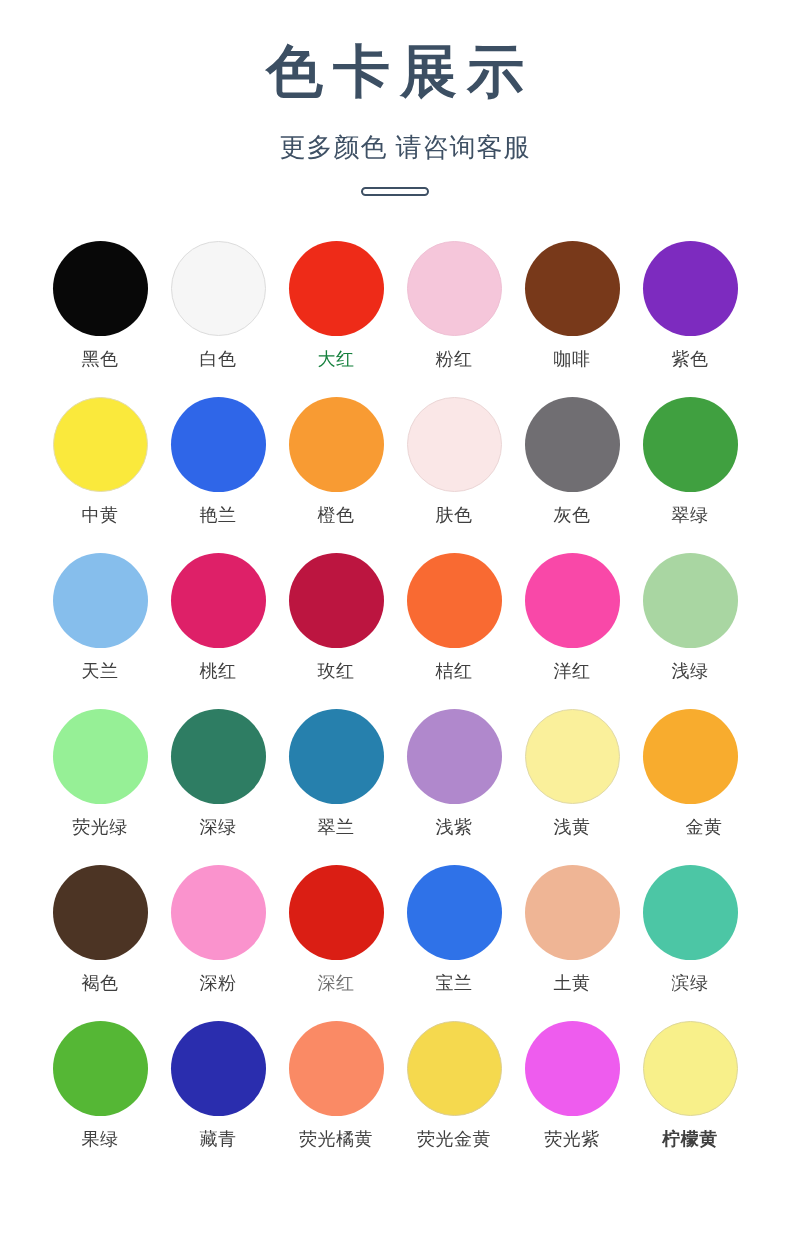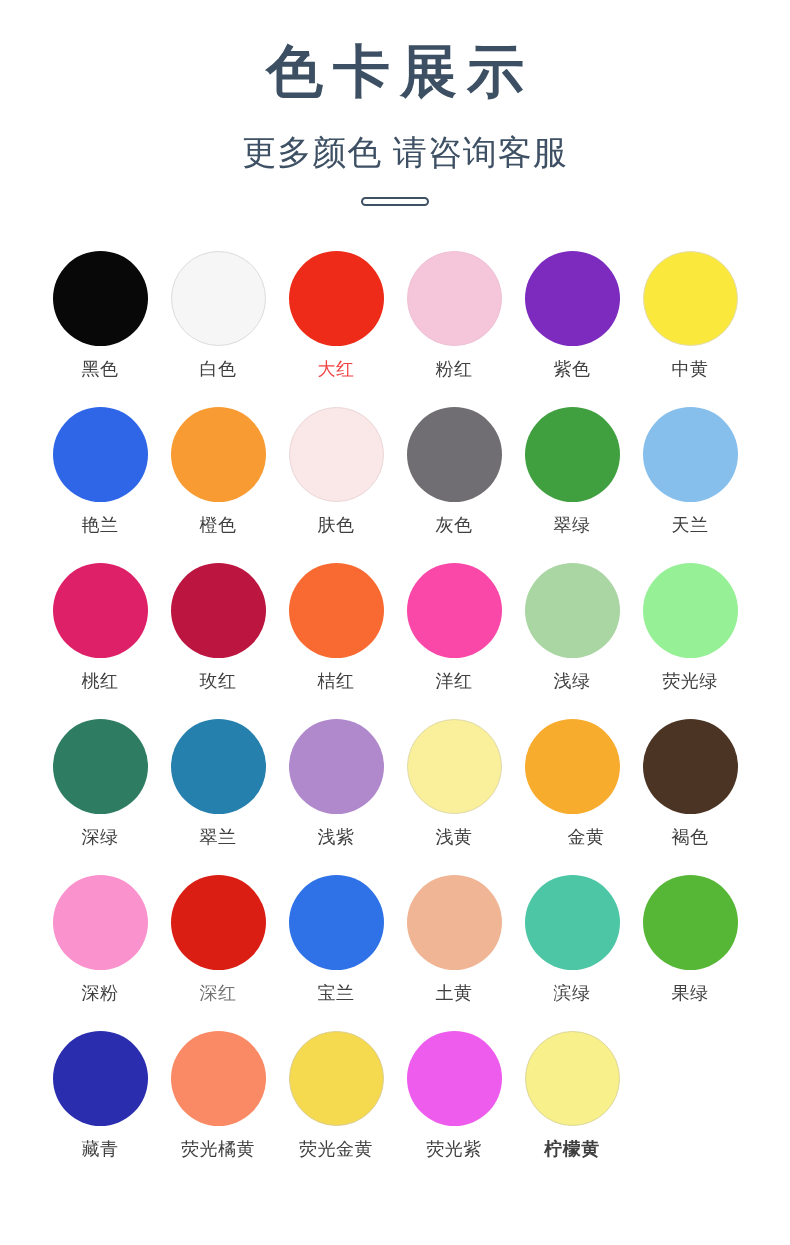--- a/index.html
+++ b/index.html
@@ -28,21 +28,21 @@
     font-size: 57px;
     line-height: 1.05;
     font-weight: bold;
     color: #3C4F63;
     letter-spacing: 10px;
     text-indent: 10px;
     margin: 0;
   }
   .page-subtitle {
     margin: 30px 0 0 0;
-    font-size: 34px;
+    font-size: 26px;
     line-height: 1.2;
     color: #3E5064;
     letter-spacing: 1px;
     font-weight: normal;
     padding-left: 20px;
   }
   .divider-wrap {
     margin-top: 24px;
     display: flex;
     justify-content: center;
@@ -102,27 +102,31 @@
       <div class="swatch">
         <div class="swatch-dot" style="background: rgb(8, 8, 8);"></div>
         <div class="swatch-label" style="color: rgb(63, 63, 63);">黑色</div>
       </div>
       <div class="swatch">
         <div class="swatch-dot" style="background: rgb(246, 246, 246); border: 1px solid rgb(220, 220, 220);"></div>
         <div class="swatch-label" style="color: rgb(63, 63, 63);">白色</div>
       </div>
       <div class="swatch">
         <div class="swatch-dot" style="background: rgb(238, 43, 24);"></div>
-        <div class="swatch-label" style="color: #ef4444;">大红</div>
+        <div class="swatch-label" style="color: #15803d;">大红</div>
       </div>
       <div class="swatch">
         <div class="swatch-dot" style="background: rgb(245, 198, 218); border: 1px solid rgb(239, 192, 212);"></div>
         <div class="swatch-label" style="color: rgb(63, 63, 63);">粉红</div>
       </div>
       <div class="swatch">
+        <div class="swatch-dot" style="background: rgb(120, 57, 26);"></div>
+        <div class="swatch-label" style="color: rgb(63, 63, 63);">咖啡</div>
+      </div>
+      <div class="swatch">
         <div class="swatch-dot" style="background: rgb(125, 43, 191);"></div>
         <div class="swatch-label" style="color: rgb(63, 63, 63);">紫色</div>
       </div>
       <div class="swatch">
         <div class="swatch-dot" style="background: rgb(250, 233, 60); border: 1px solid rgb(227, 220, 176);"></div>
         <div class="swatch-label" style="color: rgb(63, 63, 63);">中黄</div>
       </div>
       <div class="swatch">
         <div class="swatch-dot" style="background: rgb(47, 102, 232);"></div>
         <div class="swatch-label" style="color: rgb(63, 63, 63);">艳兰</div>

